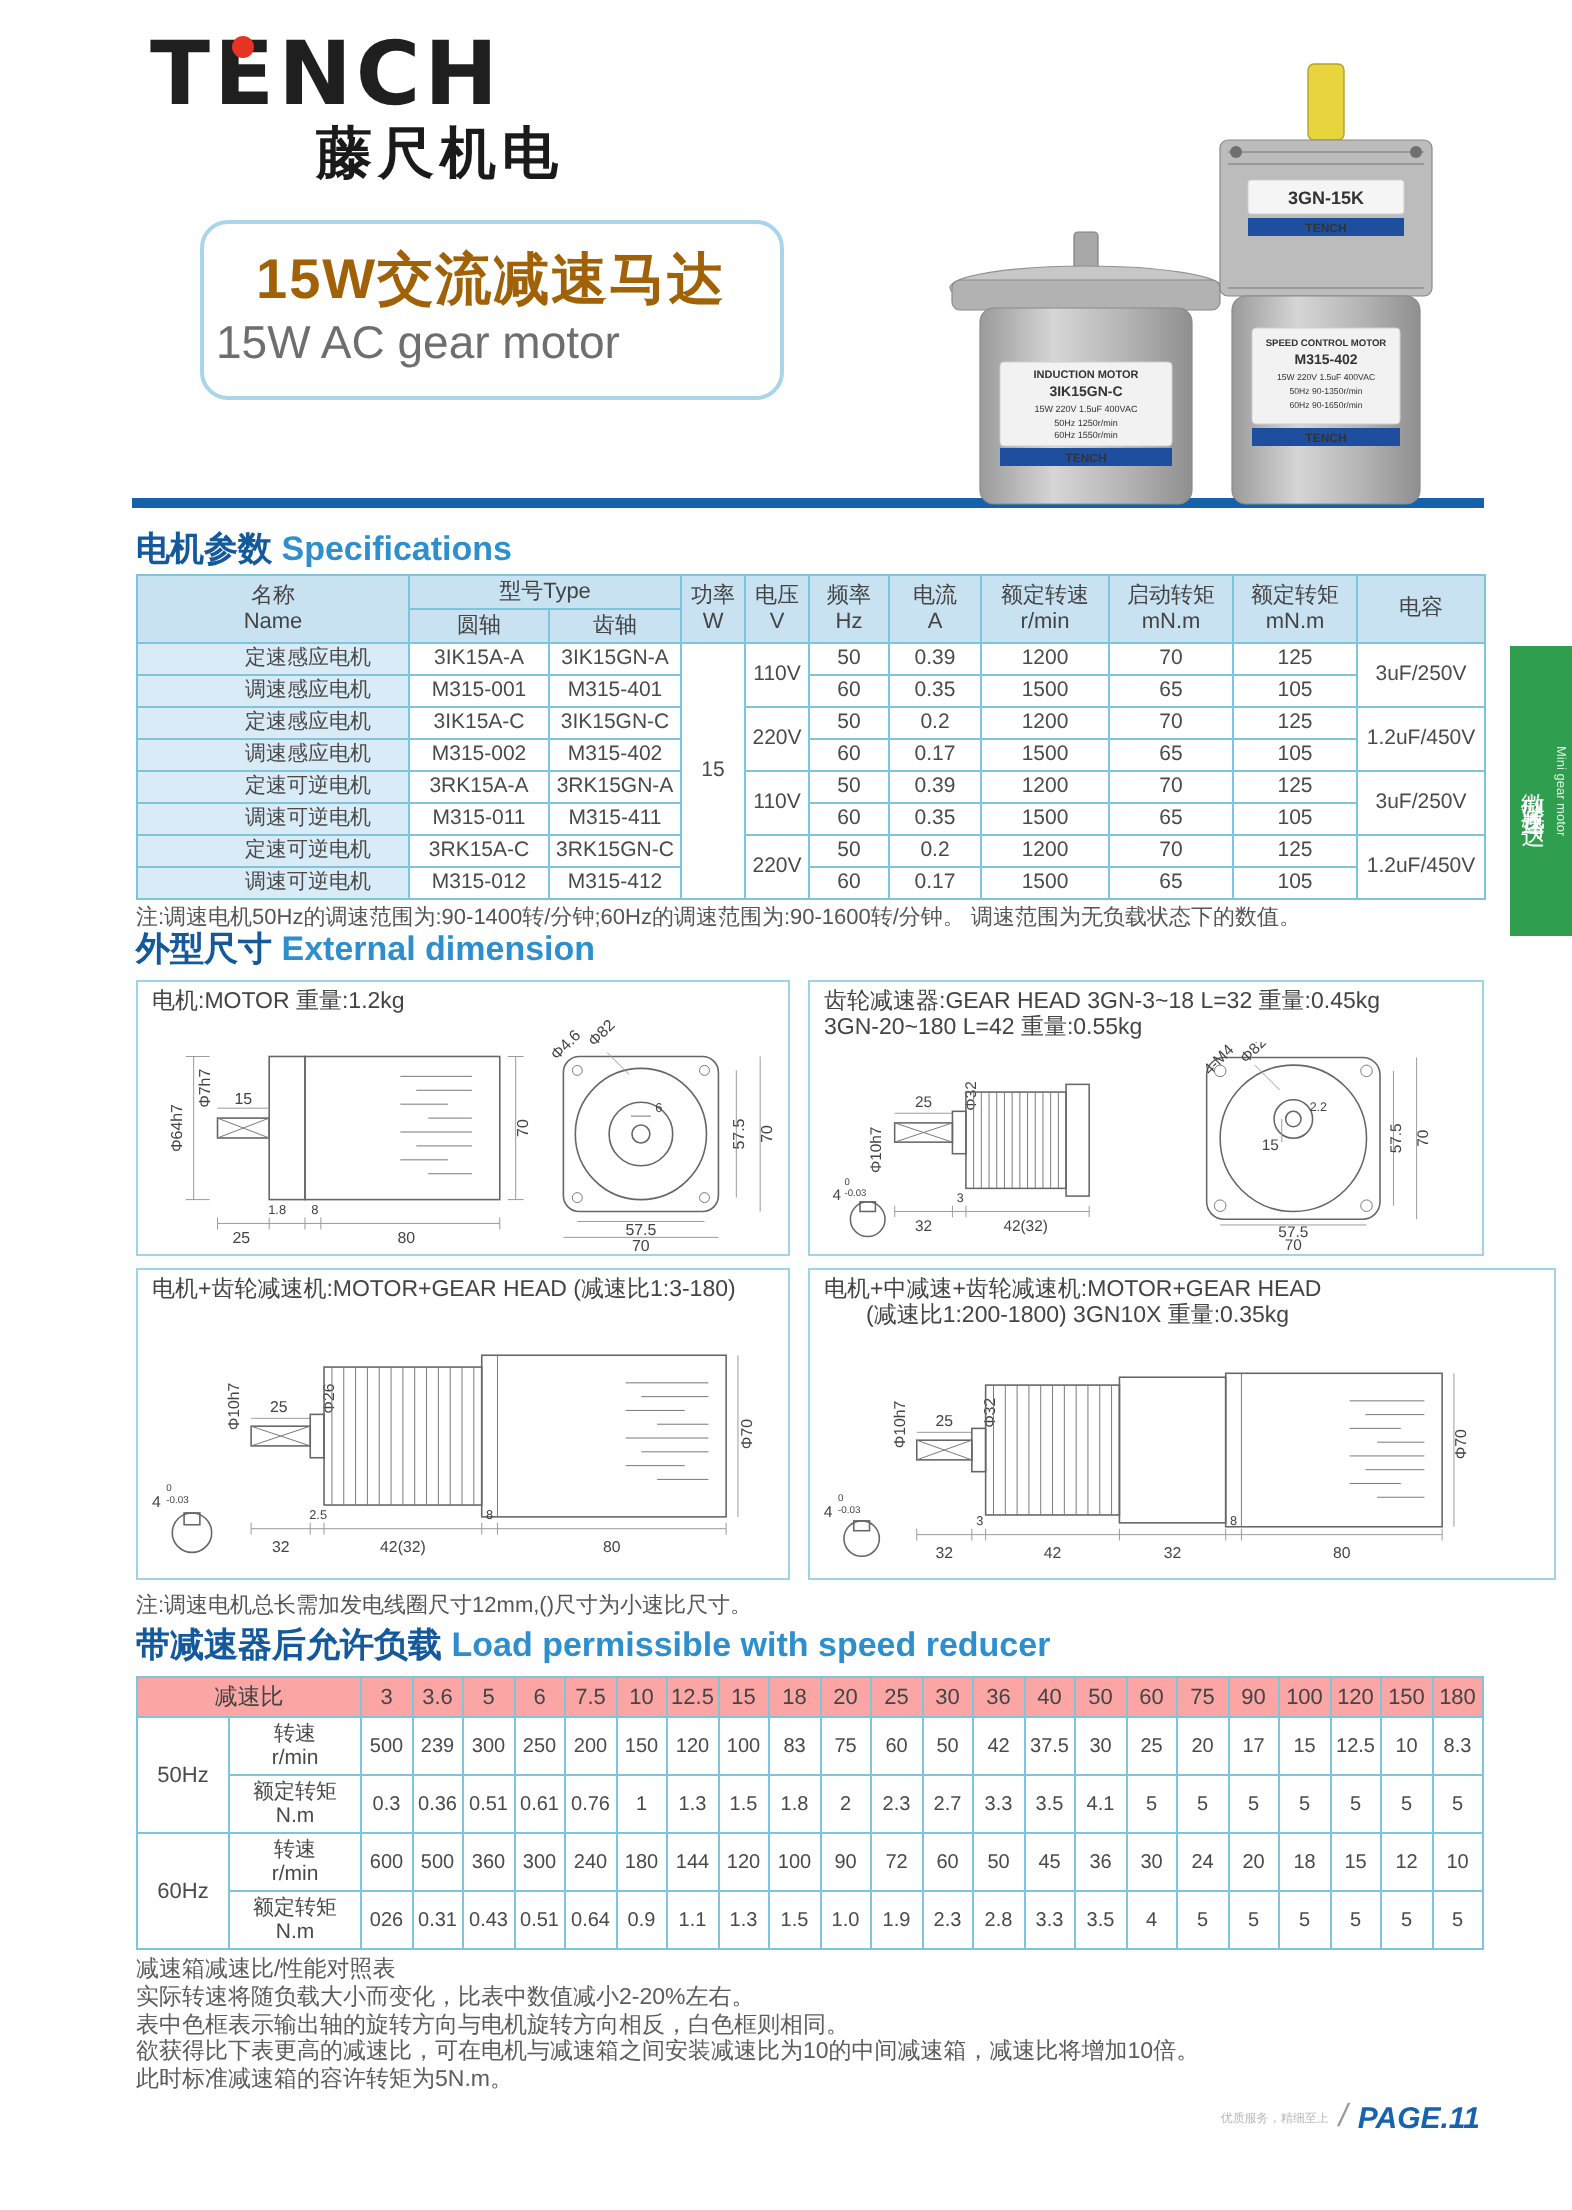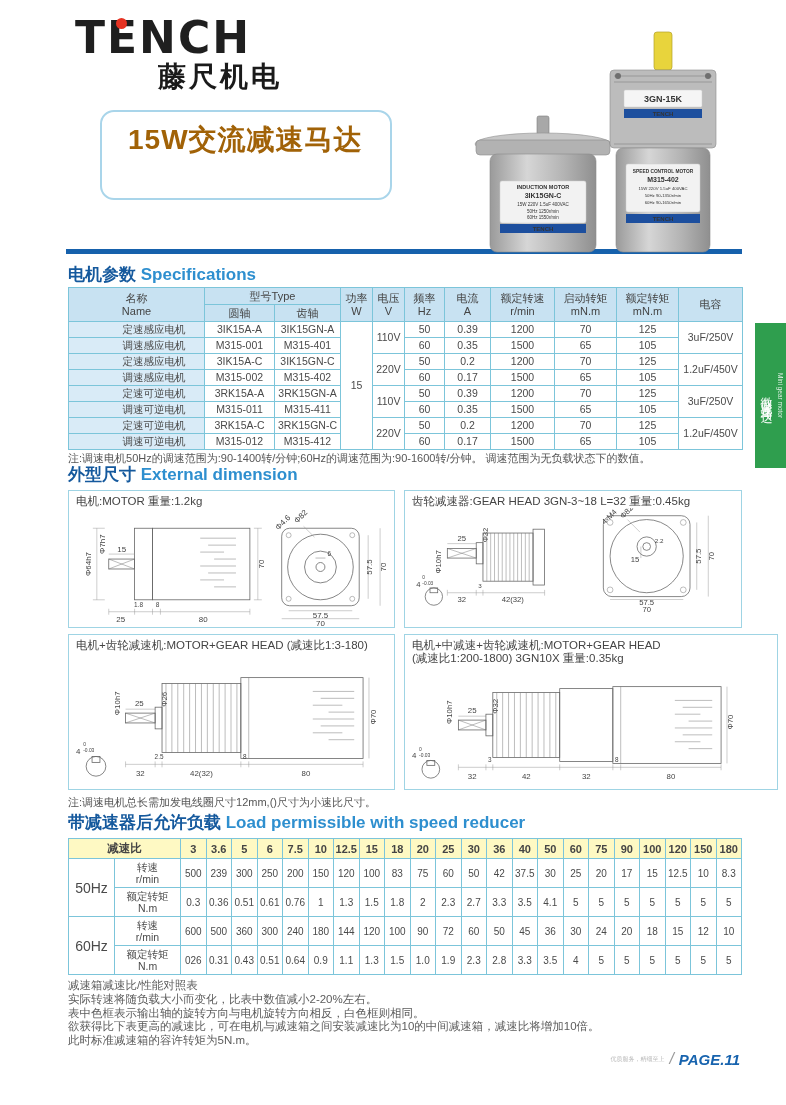--- a/index.html
+++ b/index.html
@@ -36,23 +36,23 @@
   table { border-collapse:collapse; table-layout:fixed; }
   .spec-table { position:absolute; left:68px; top:287px; width:674px; color:#4a4a4a; }
   .spec-table th, .spec-table td { border:1px solid #7cc5da; text-align:center; overflow:hidden; }
   .spec-table thead th { background:#c8e2f2; font-weight:normal; font-size:11px; line-height:1.1; height:17px; padding:1px 0; color:#444; }
   .spec-table td { height:15px; font-size:10.5px; line-height:15px; background:#fff; padding:0; }
   .spec-table td.c-name { background:#d9ebf7;padding-left:35px; }
 
   
   .load-table { position:absolute; left:68px; top:838px; width:674px; color:#4a4a4a; }
   .load-table td { border:1px solid #7cc5da; text-align:center; overflow:hidden; background:#fff; }
-  .load-table .lt-head { background:#fef9c3; font-size:11px; height:20px; color:#444;font-weight:bold; }
+  .load-table .lt-head { background:#fca5a5; font-size:11px; height:20px; color:#444; }
   .load-table .lt-ratio-label { font-size:11.5px; }
-  .load-table .lt-freq { font-size:14px; }
+  .load-table .lt-freq { font-size:11px; }
   .load-table .lt-label { font-size:10.5px; line-height:1.15; }
   .load-table .lt-val { font-size:10px; height:29px; }
 
   
   .footnotes { position:absolute; left:68px; top:979px; font-size:11.5px; color:#5c5c5c; line-height:13.8px; white-space:nowrap; }
 
   
   .footer { position:absolute; right:46px; top:1050px; display:flex; align-items:center; gap:5px; }
   .footer .tagline { font-size:6px; color:#b8b8b8; text-align:right; }
   .footer .slash { font-size:16px; color:#9a9a9a; font-style:italic; }
@@ -76,20 +76,21 @@
 <body>
 
 <div class="page">
 
   <div class="logo">TENCH</div>
   <div class="logo-dot"></div>
   <div class="logo-cn">藤尺机电</div>
 
   <div class="title-box"></div>
   <div class="title-cn">15W交流减速马达</div>
+  <div class="title-en">15W AC gear motor</div>
 
   <div class="blue-line"></div>
 
   <svg class="photos" viewBox="0 0 306 230">
     <defs>
       <linearGradient id="gm" x1="0" y1="0" x2="1" y2="0">
         <stop offset="0" stop-color="#9a9a9a"></stop>
           <stop offset="0.35" stop-color="#d6d6d6"></stop>
           <stop offset="0.7" stop-color="#b3b3b3"></stop>
           <stop offset="1" stop-color="#8f8f8f"></stop>
@@ -336,20 +337,21 @@
       <text class="dim" transform="rotate(-90 305 59)" x="305" y="59">57.5</text>
       <text class="dim" transform="rotate(-90 319 59)" x="319" y="59">70</text>
       <path class="dimln" d="M221 103h64M214 111h78"></path>
       <text class="dim" x="253" y="110">57.5</text>
       <text class="dim" x="253" y="118">70</text>
     </svg>
   </div>
 
   <div class="draw-box" style="left:404px; top:490px; width:338px; height:138px;">
     <div class="db-title">齿轮减速器:GEAR HEAD  3GN-3~18 L=32  重量:0.45kg</div>
+    <div class="db-title" style="padding-top:0;">3GN-20~180 L=42  重量:0.55kg</div>
     <svg viewBox="0 0 337 108" width="336" height="104">
       <path class="dimln" d="M38 37h30"></path>
       <text class="dim" x="53" y="34">25</text>
       <rect class="ln" x="38" y="42" width="30" height="10"></rect>
       <path class="lnthin" d="M38 42 68 52M38 52 68 42"></path>
       <text class="dim" transform="rotate(-90 31 56)" x="31" y="56">Φ10h7</text>
       <rect class="ln" x="68" y="36" width="7" height="22"></rect>
       <text class="dim" transform="rotate(-90 80 28)" x="80" y="28">Φ32</text>
       <rect class="ln" x="75" y="26" width="52" height="50"></rect>
       <path class="lnthin" d="M79 26v50M83 26v50M87 26v50M91 26v50M95 26v50M99 26v50M103 26v50M107 26v50M111 26v50M115 26v50M119 26v50M123 26v50"></path>
@@ -412,21 +414,21 @@
       <text class="tiny" x="90" y="109">2.5</text>
       <text class="tiny" x="177" y="109">8</text>
       <text class="dim" x="71" y="126">32</text>
       <text class="dim" x="133" y="126">42(32)</text>
       <text class="dim" x="239" y="126">80</text>
     </svg>
   </div>
 
   <div class="draw-box" style="left:404px; top:634px; width:374px; height:156px;">
     <div class="db-title">电机+中减速+齿轮减速机:MOTOR+GEAR HEAD</div>
-    <div class="db-title" style="padding-top:0;">(减速比1:200-1800)  3GN10X  重量:0.35kg</div>
+    <div class="db-title" style="padding-top:0;margin-left:21px;">(减速比1:200-1800)  3GN10X  重量:0.35kg</div>
     <svg viewBox="0 0 337 124" width="336" height="122">
       <text class="dim" transform="rotate(-90 46 48)" x="46" y="48">Φ10h7</text>
       <path class="dimln" d="M52 52h28"></path>
       <text class="dim" x="66" y="49">25</text>
       <rect class="ln" x="52" y="56" width="28" height="10"></rect>
       <path class="lnthin" d="M52 56 80 66M52 66 80 56"></path>
       <rect class="ln" x="80" y="50" width="7" height="22"></rect>
       <text class="dim" transform="rotate(-90 92 42)" x="92" y="42">Φ32</text>
       <rect class="ln" x="87" y="28" width="68" height="66"></rect>
       <path class="lnthin" d="M91 28v66M97 28v66M103 28v66M109 28v66M115 28v66M121 28v66M127 28v66M133 28v66M139 28v66M145 28v66M151 28v66"></path>

